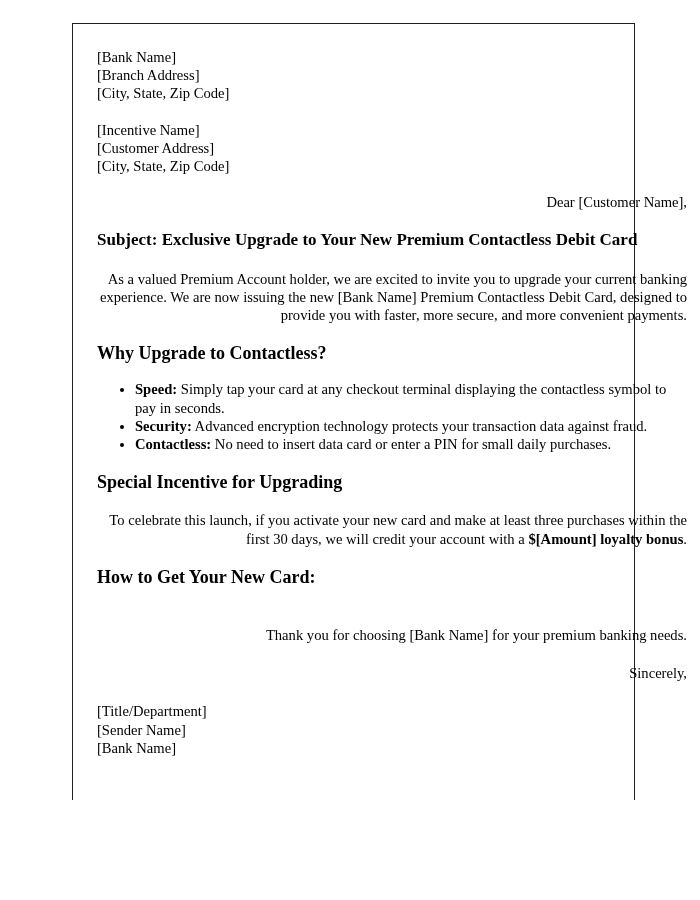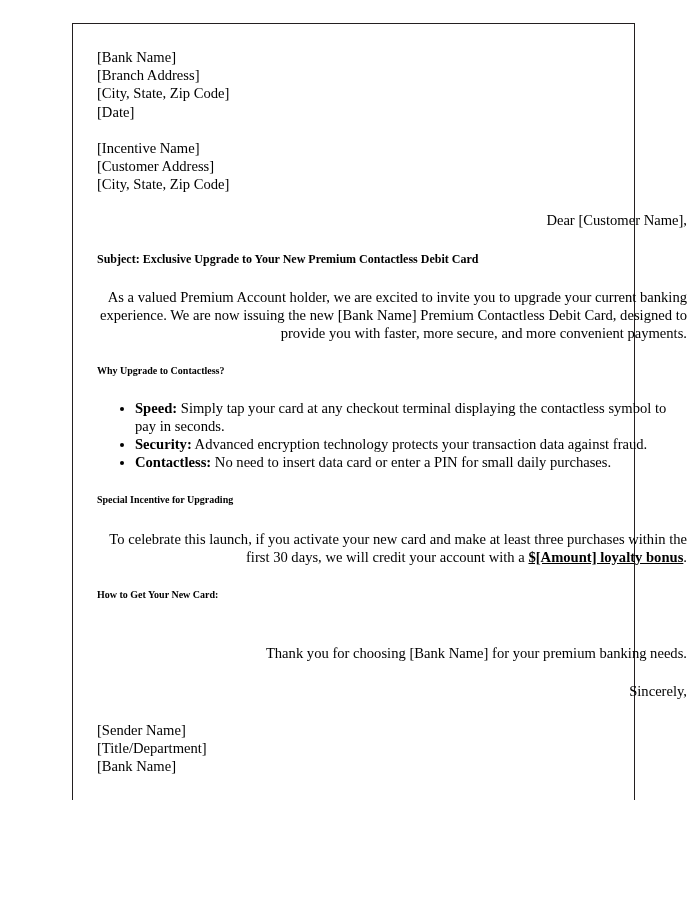--- a/index.html
+++ b/index.html
@@ -51,62 +51,61 @@
   p.para {
     margin: 0 0 0 0;
     text-align: right;
   }
 
   .spacer-sm { height: 18px; }
   .spacer-md { height: 20px; }
 
   h2.section-heading {
     margin: 0;
-    font-size: 10px;
+    font-size: 18px;
     line-height: 18.2px;
     font-weight: bold;
   }
 
   .subject-line {
     margin: 0;
     font-weight: bold;
-    font-size: 12px;
+    font-size: 17px;
     line-height: 18.2px;
   }
 
   ul.benefit-list {
     margin: 0;
     padding: 0 0 0 38px;   
     list-style-type: disc;
   }
   ul.benefit-list li {
     margin: 0;
     padding: 0;
     line-height: 18.2px;
   }
   ul.benefit-list li::marker {
     font-size: 13px;
   }
   .lead-label { font-weight: bold; text-align: center; }
-  .inline-bold { font-weight: bold; text-decoration: underline; }
+  .inline-bold { font-weight: bold; }
 
   .signoff-block { margin: 0; }
   .signoff-line { display: block; white-space: pre; }
 </style>
 </head>
 <body>
 
 <div id="letter-page">
   <div id="letter-body">
 
     <div class="addr-block">
       <span class="addr-line">[Bank Name]</span>
       <span class="addr-line">[Branch Address]</span>
       <span class="addr-line">[City, State, Zip Code]</span>
-      <span class="addr-line">[Date]</span>
     </div>
 
     <div class="addr-block">
       <span class="addr-line">[Incentive Name]</span>
       <span class="addr-line">[Customer Address]</span>
       <span class="addr-line">[City, State, Zip Code]</span>
     </div>
 
     <p class="para">Dear [Customer Name],</p>
 
@@ -149,19 +148,19 @@
 
     <p class="para">Thank you for choosing [Bank Name] for your premium banking needs.</p>
 
     <div class="spacer-md"></div>
 
     <p class="para">Sincerely,</p>
 
     <div class="spacer-md"></div>
 
     <div class="signoff-block">
+      <span class="signoff-line">[Title/Department]</span>
       <span class="signoff-line">[Sender Name]</span>
-      <span class="signoff-line">[Title/Department]</span>
       <span class="signoff-line">[Bank Name]</span>
     </div>
 
   </div>
 </div>
 
 </body></html>

